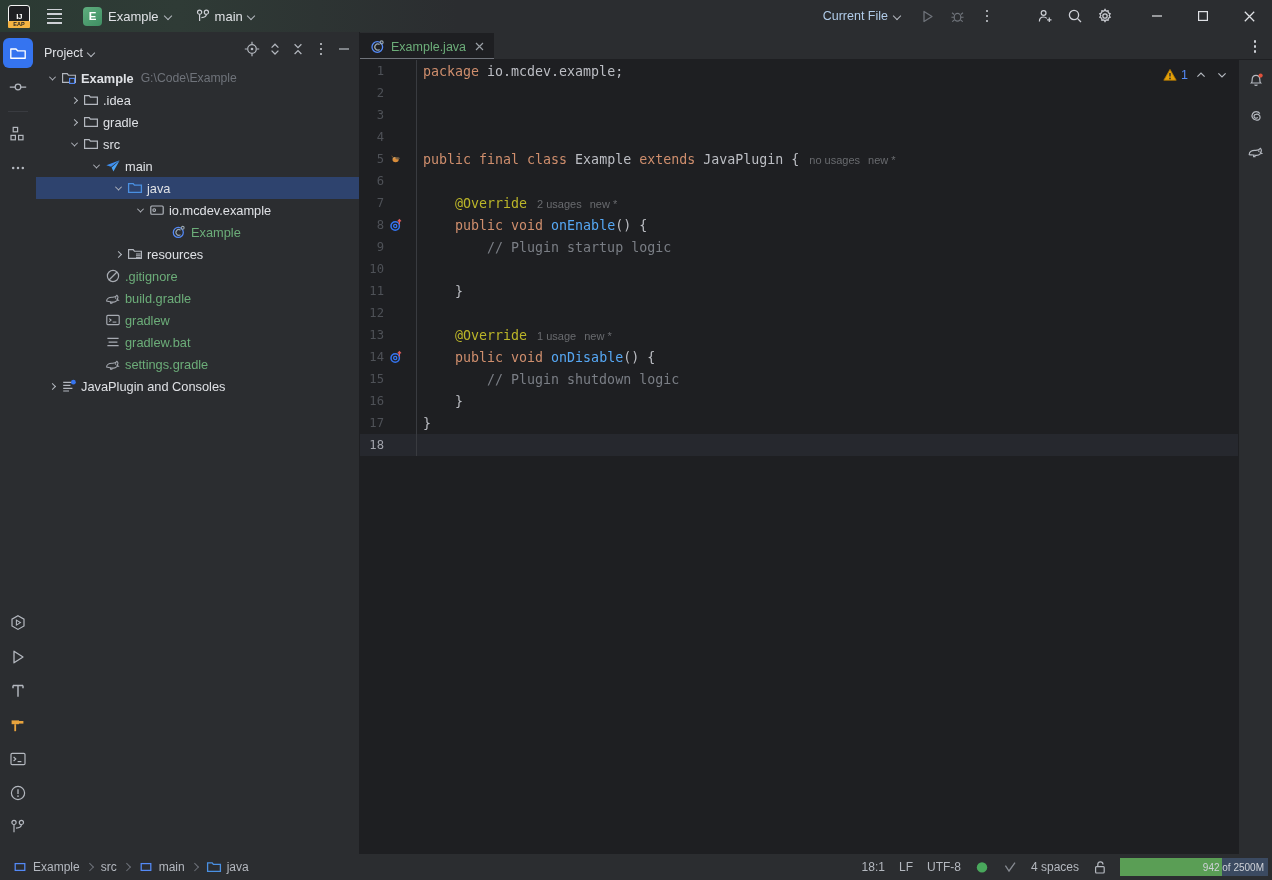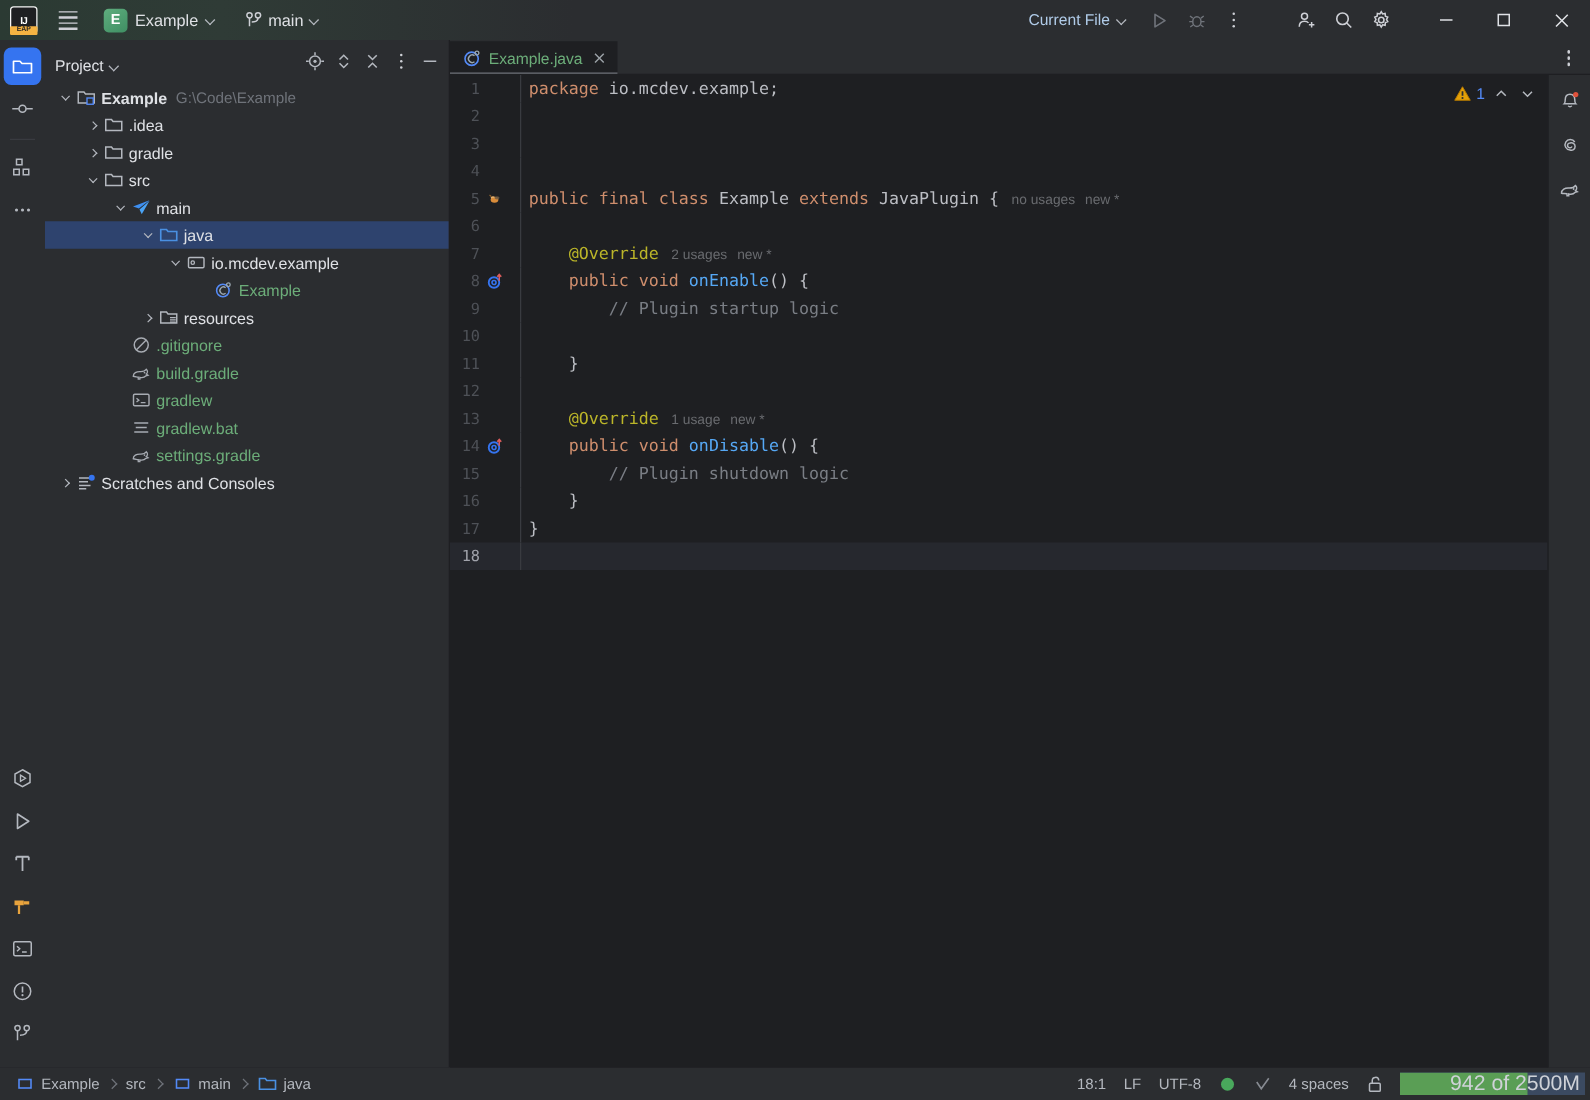--- a/index.html
+++ b/index.html
@@ -165,21 +165,21 @@
   .crumb-sep::after { content:''; position:absolute; left:1px; top:1.5px; width:4.5px; height:4.5px; border-right:1.3px solid #6f737a; border-top:1.3px solid #6f737a; transform: rotate(45deg); }
   .sb-right { margin-left: auto; display: flex; align-items: center; gap: 0; padding-right: 4px; }
   .sb-item { padding: 2px 7px; border-radius: 3px; cursor: pointer; white-space: nowrap; }
   .mem-bar {
     position: relative; width: 148px; height: 18px; margin-left: 6px;
     background: #3b4a61; cursor: pointer; overflow: hidden;
   }
   .mem-fill { position: absolute; left: 0; top: 0; bottom: 0; background: #5a9e55; }
   .mem-label {
     position: absolute; inset: 0; display: flex; align-items: center; justify-content: flex-end;
-    padding-right: 4px; font-size: 17px; color: #cfd2d8;
+    padding-right: 4px; font-size: 10px; color: #cfd2d8;
   }
   svg { display: block; }
 </style>
 </head>
 <body>
 
 <div class="app">
 
   <div class="titlebar">
     <div class="tb-left">
@@ -564,21 +564,21 @@
           <div class="tree-row" style="padding-left: 8px;">
             <span class="arrow right">
               <i></i>
             </span>
             <span class="ico">
               <svg width="16" height="16" viewBox="0 0 16 16">
                 <path d="M2.2 4.4 H11.4 M2.2 7.4 H9.4 M2.2 10.4 H11.4 M2.2 13 H8" stroke="#b4b8bf" stroke-width="1.2"></path>
                 <circle cx="12.4" cy="4.2" r="2.4" fill="#3574f0"></circle>
               </svg>
             </span>
-            <span class="tl-name">Scratches and Consoles</span>
+            <span class="tl-name">JavaPlugin and Consoles</span>
           </div>
         </div>
     </div>
 
     <div class="editor-col">
       <div class="tabs">
         <div class="tab">
           <span>
             <svg width="15" height="15" viewBox="0 0 15 15">
                 <circle cx="7.3" cy="8" r="5.3" fill="none" stroke="#548af7" stroke-width="1.3"></circle>

